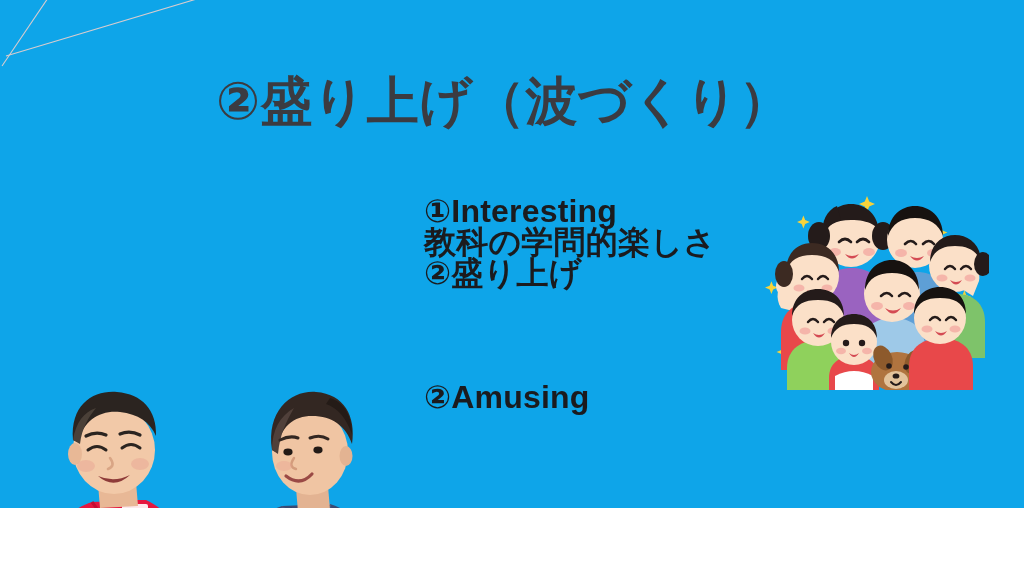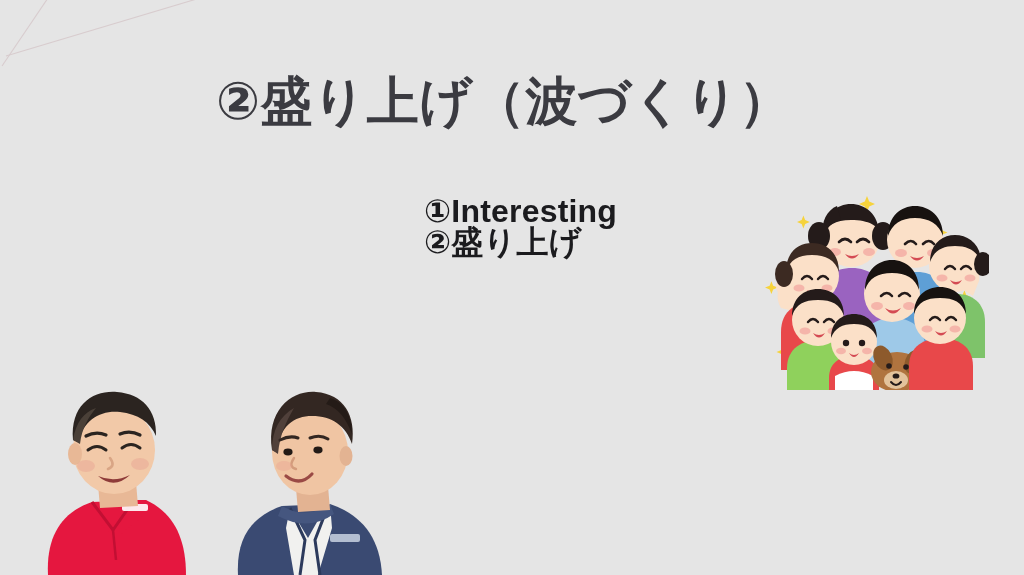--- a/index.html
+++ b/index.html
@@ -7,22 +7,22 @@
     margin: 0;
     padding: 0;
     background: #ffffff;
   }
   body {
     font-family: "Liberation Sans", "DejaVu Sans", sans-serif;
   }
   #slide {
     position: relative;
     width: 1024px;
-    height: 575px;
-    background: #e5e5e5;
+    height: 508px;
+    background: #0ea5e9;
     overflow: hidden;
   }
 
   
   .corner-lines {
     position: absolute;
     left: 0; top: 0;
     width: 260px; height: 90px;
     pointer-events: none;
   }
@@ -81,24 +81,26 @@
 
   <svg class="corner-lines" viewBox="0 0 260 90" preserveAspectRatio="none" aria-hidden="true">
     <line x1="6" y1="56" x2="200" y2="-2" stroke="#d8ccce" stroke-width="1.1"></line>
     <line x1="2" y1="66" x2="48" y2="-2" stroke="#d8ccce" stroke-width="1.1"></line>
   </svg>
 
   <div id="title">②盛り上げ（波づくり）</div>
 
   <div class="text-block" id="block-interesting">
     <div class="heading">①Interesting</div>
+    <div class="line">教科の学問的楽しさ</div>
     <div class="line">②盛り上げ</div>
   </div>
 
   <div class="text-block" id="block-amusing">
+    <div class="heading">②Amusing</div>
   </div>
 
   <svg id="illustration" viewBox="0 0 232 200" aria-hidden="true">
     <defs>
       <g id="star-shape">
         <path d="M0,-8 L2.2,-2.4 L8,0 L2.2,2.4 L0,8 L-2.2,2.4 L-8,0 L-2.2,-2.4 Z" fill="#f6d33c"></path>
       </g>
     </defs>
 
     <use href="#star-shape" x="110" y="14"></use>

